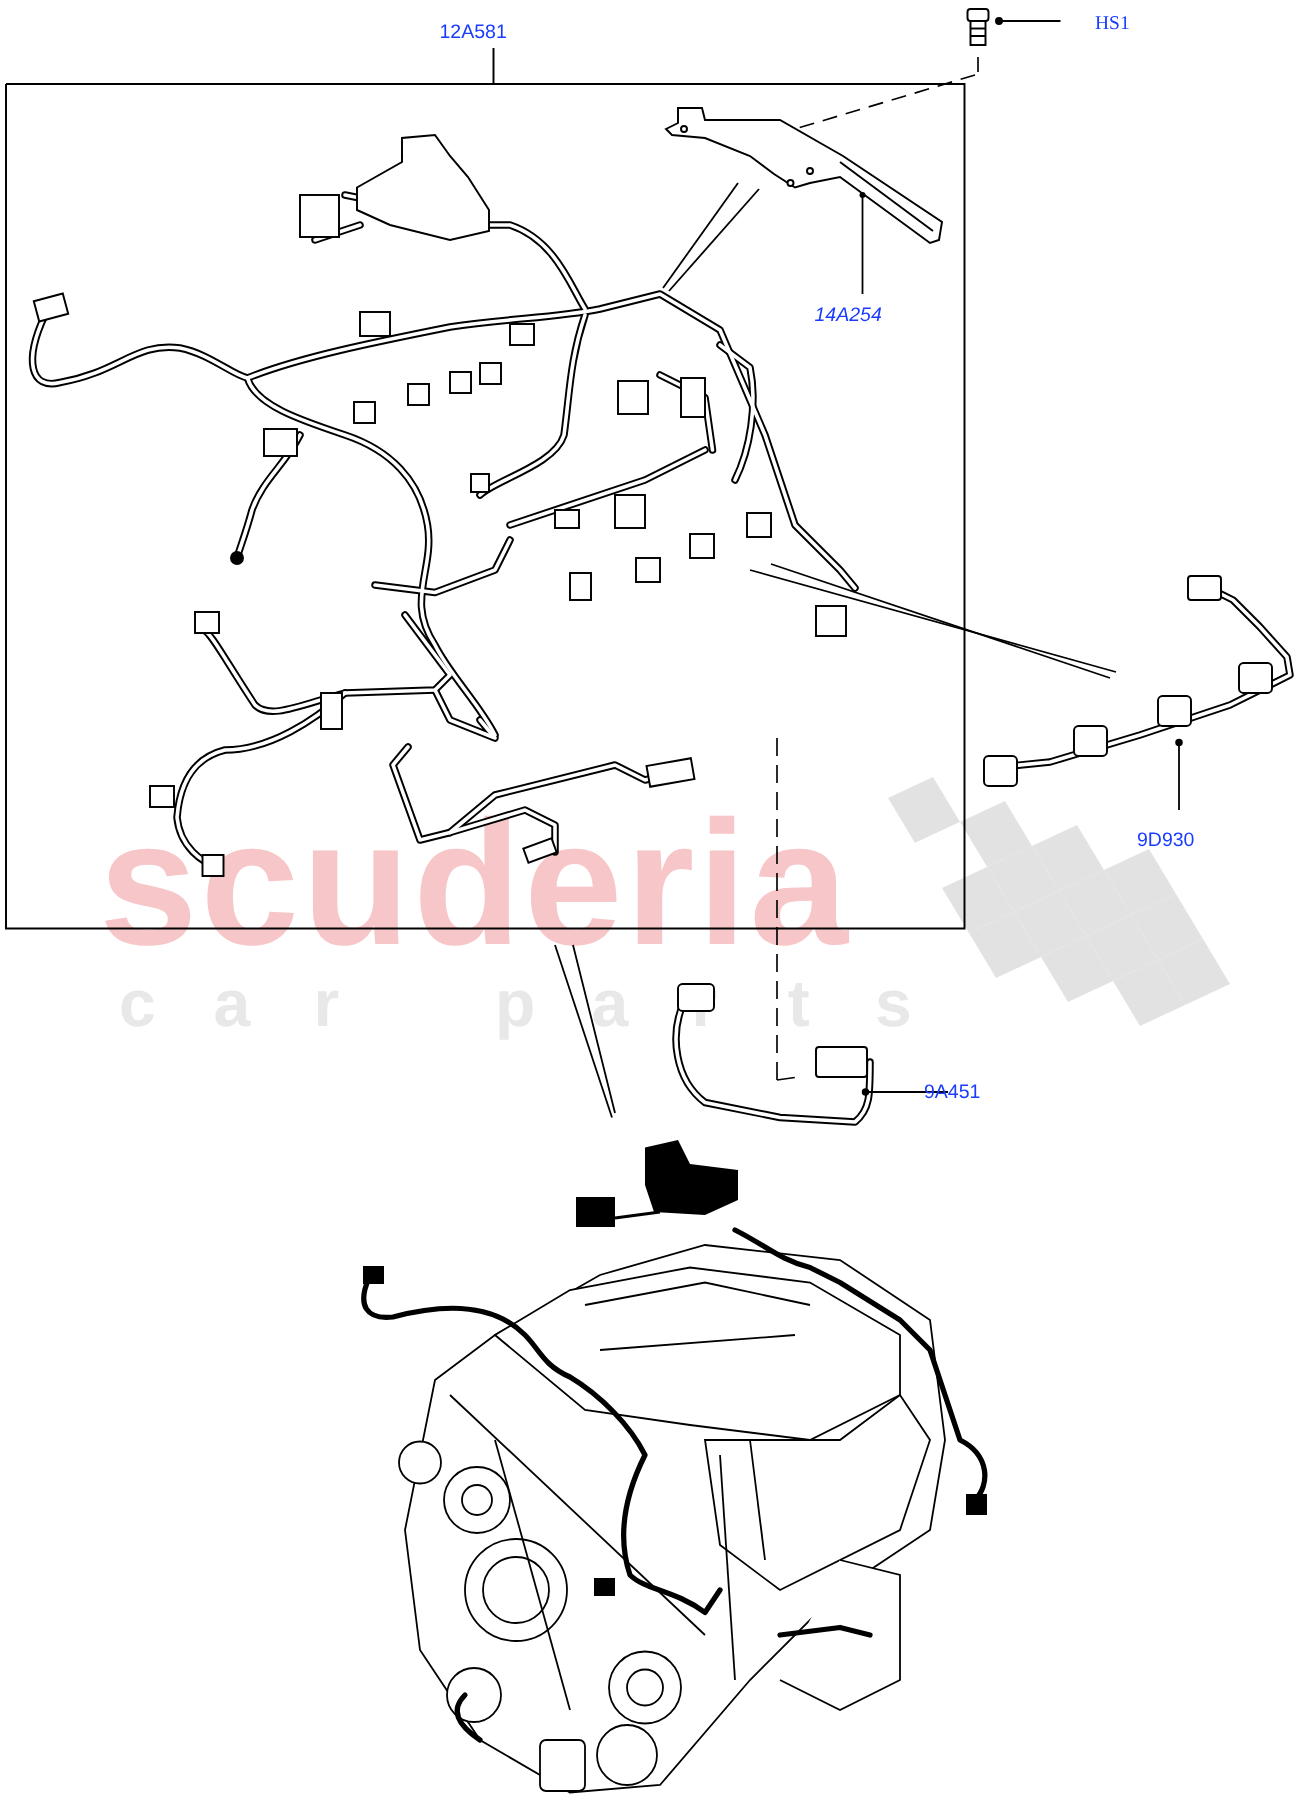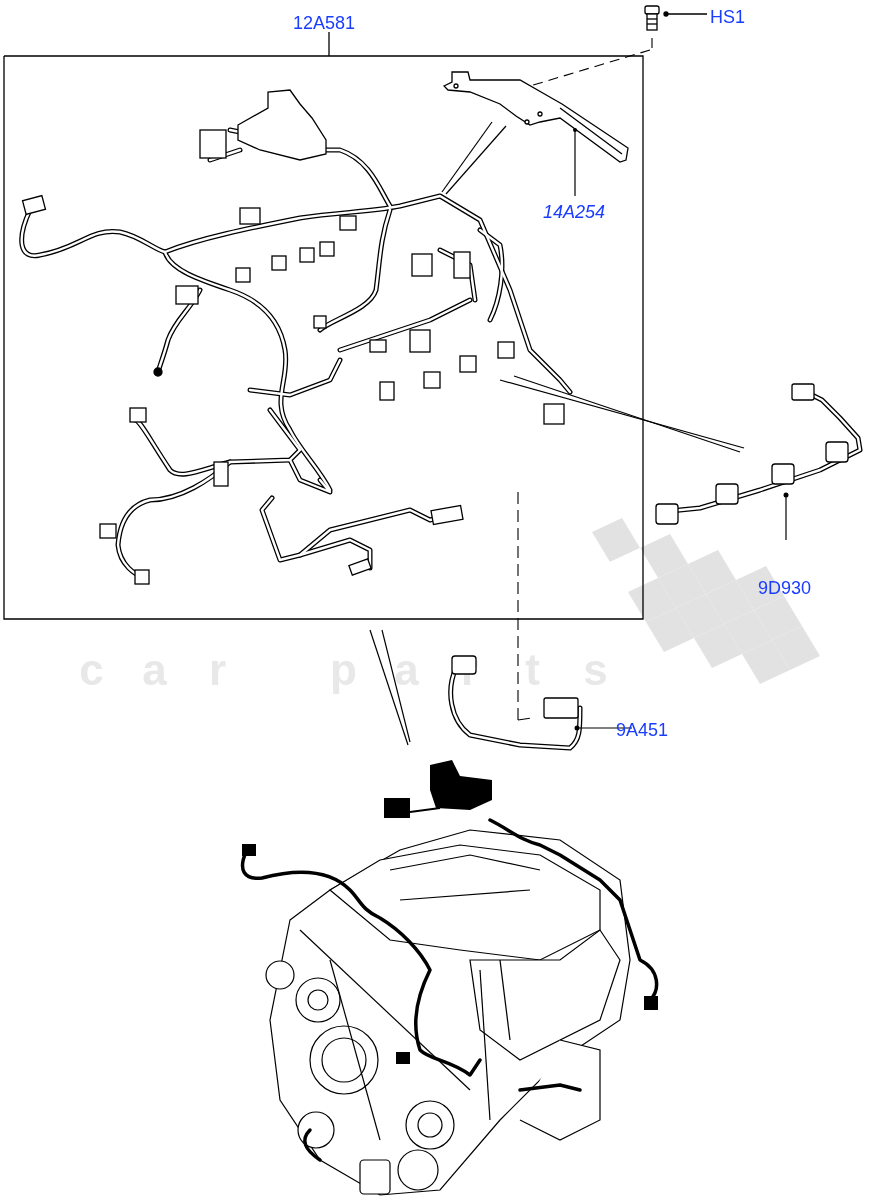--- a/index.html
+++ b/index.html
@@ -1,32 +1,33 @@
 <!DOCTYPE html>
 <html><head>
 <meta charset="utf-8">
 <style>
   html, body { margin: 0; padding: 0; background: #ffffff; }
   body { width: 872px; height: 1200px; position: relative; overflow: hidden;
          font-family: "Liberation Sans", sans-serif; }
   .canvas { position: absolute; left: 0; top: 0; width: 872px; height: 1200px; }
   .label { position: absolute; font-family: "Liberation Sans", sans-serif;
-           font-size: 18px; color: #1a3cff; line-height: 1; white-space: nowrap; cursor: pointer; }
+           font-size: 13px; color: #1a3cff; line-height: 1; white-space: nowrap; cursor: pointer; }
   .wm-main { position: absolute; font-family: "Liberation Sans", sans-serif; font-weight: bold;
              font-size: 118px; color: #f7c6c8; letter-spacing: 2px; line-height: 1; }
   .wm-sub { position: absolute; font-family: "Liberation Sans", sans-serif; font-weight: bold;
             font-size: 44px; color: #e8e8e8; letter-spacing: 0; line-height: 1; }
   .wm-sub span { display: inline-block; width: 63px; text-align: center; }
   svg { position: absolute; left: 0; top: 0; }
 </style>
 </head>
 <body>
 
 <div class="canvas">
 
+  <div class="wm-main" style="left:66px; top:530px;">scuderia</div>
 
   <div class="wm-sub" style="left:60px; top:648px;">
     <span>c</span><span>a</span><span>r</span><span> </span><span>p</span><span>a</span><span>r</span><span>t</span><span>s</span>
   </div>
 
   <svg width="872" height="1200" viewBox="0 0 872 1200">
 
     <g fill="#e2e2e2">
       <polygon points="592,532 622,518 640,548 610,562"></polygon>
       <polygon points="640,548 670,534 688,564 658,578"></polygon>
@@ -215,17 +216,17 @@
       <path d="M430,765 L452,760 L460,776 L492,780 L492,800 L470,810 L436,808 L430,790 Z"></path>
       <rect x="384" y="798" width="26" height="20"></rect>
       <rect x="242" y="844" width="14" height="12"></rect>
       <rect x="644" y="996" width="14" height="14"></rect>
       <rect x="396" y="1052" width="14" height="12"></rect>
     </g>
     <path d="M410,812 L440,808" stroke="#000" stroke-width="2" fill="none"></path>
   </svg>
 
   <div class="label" style="left:293px; top:14px;">12A581</div>
-  <div class="label" style="left:710px; top:8px;">HS1</div>
+  <div class="label" style="left:730px; top:8px;font-family:Liberation Serif, serif;">HS1</div>
   <div class="label" style="left:543px; top:203px;font-style:italic;">14A254</div>
-  <div class="label" style="left:758px; top:553px;margin-top:26px;">9D930</div>
+  <div class="label" style="left:758px; top:553px;">9D930</div>
   <div class="label" style="left:616px; top:721px;">9A451</div>
 </div>
 
 </body></html>

